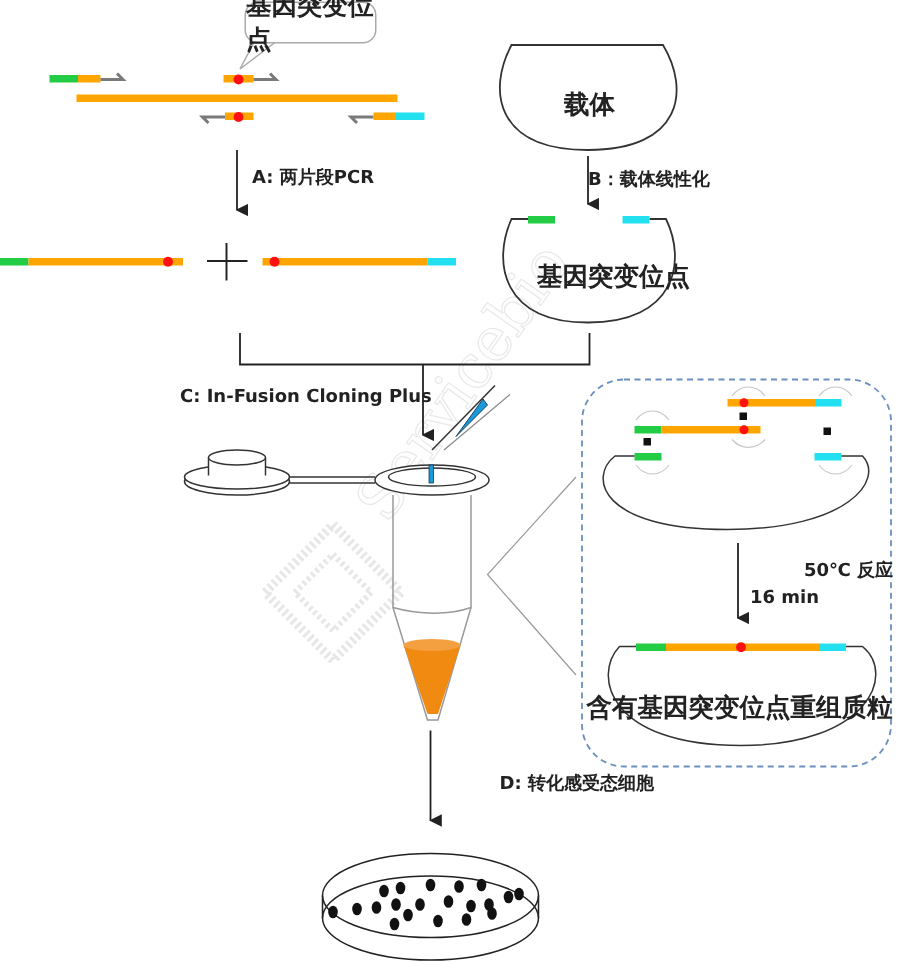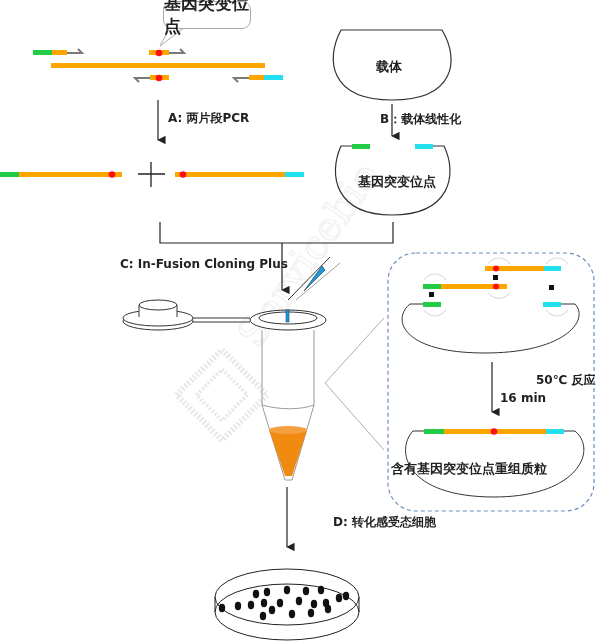--- a/index.html
+++ b/index.html
@@ -1,19 +1,19 @@
 <!DOCTYPE html>
 <html><head>
 <meta charset="utf-8">
 <style>
   html, body { margin: 0; padding: 0; background: #ffffff; }
   body { width: 600px; height: 642px; position: relative; overflow: hidden; font-family: "DejaVu Sans", "Liberation Sans", sans-serif; }
   #canvas { position: absolute; left: 0; top: 0; width: 600px; height: 642px; }
   .lbl { position: absolute; font-size: 12px; color: #222; white-space: nowrap; font-weight: bold; }
-  .lbl-big { font-size: 13px; }
+  .lbl-big { font-size: 17px; }
   .callout { position: absolute; left: 163px; top: 1px; width: 86px; height: 26px; border: 1px solid #aaa; border-radius: 9px; background: #fff; font-size: 17px; font-weight: bold; display: flex; align-items: center; justify-content: center; color: #222; }
 </style>
 </head>
 <body>
 
 <svg id="canvas" viewBox="0 0 600 642" xmlns="http://www.w3.org/2000/svg">
   <defs>
     <marker id="ah" viewBox="0 0 10 10" refX="5" refY="9" markerWidth="7" markerHeight="7" orient="auto-start-reverse">
       <path d="M0,0 L10,0 L5,10 z" fill="#222"></path>
     </marker>
@@ -169,20 +169,20 @@
         <ellipse cx="292" cy="614" rx="3.2" ry="4.2" fill="#111"></ellipse>
         <ellipse cx="311" cy="613" rx="3.2" ry="4.2" fill="#111"></ellipse>
         <ellipse cx="328" cy="609" rx="3.2" ry="4.2" fill="#111"></ellipse>
         <ellipse cx="346" cy="596" rx="3.2" ry="4.2" fill="#111"></ellipse>
       </g>
   </g>
 </svg>
 
 <div class="callout">基因突变位点</div>
 <div class="lbl" style="left:168px;top:110px;">A: 两片段PCR</div>
-<div class="lbl" style="left:380px;top:111px;">B：载体线性化</div>
+<div class="lbl" style="left:392px;top:111px;">B：载体线性化</div>
 <div class="lbl lbl-big" style="left:376px;top:58px;">载体</div>
 <div class="lbl lbl-big" style="left:358px;top:173px;">基因突变位点</div>
 <div class="lbl" style="left:120px;top:257px;">C: In-Fusion Cloning Plus</div>
 <div class="lbl" style="left:500px;top:372px;margin-left:36px;">50℃ 反应</div>
 <div class="lbl" style="left:500px;top:391px;">16 min</div>
 <div class="lbl lbl-big" style="left:391px;top:460px;">含有基因突变位点重组质粒</div>
 <div class="lbl" style="left:292px;top:514px;margin-left:41px;">D: 转化感受态细胞</div>
 
 </body></html>

